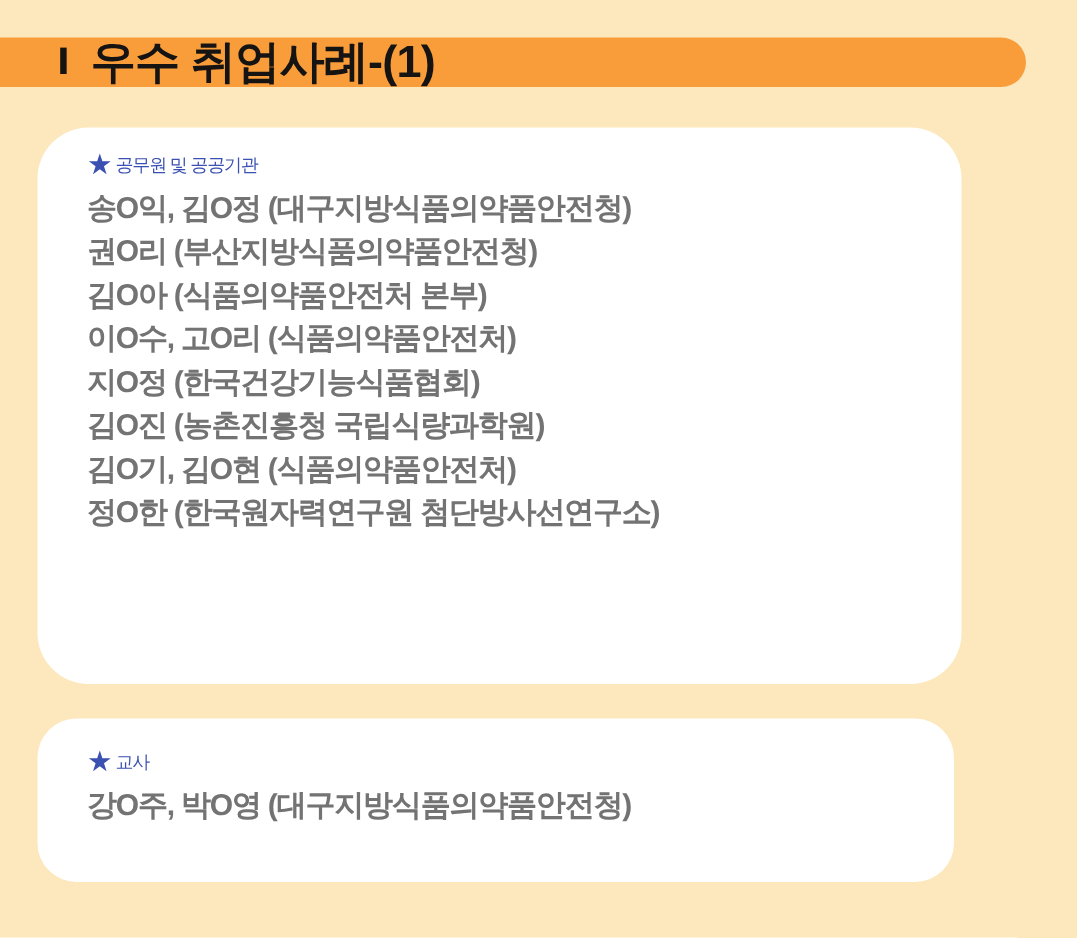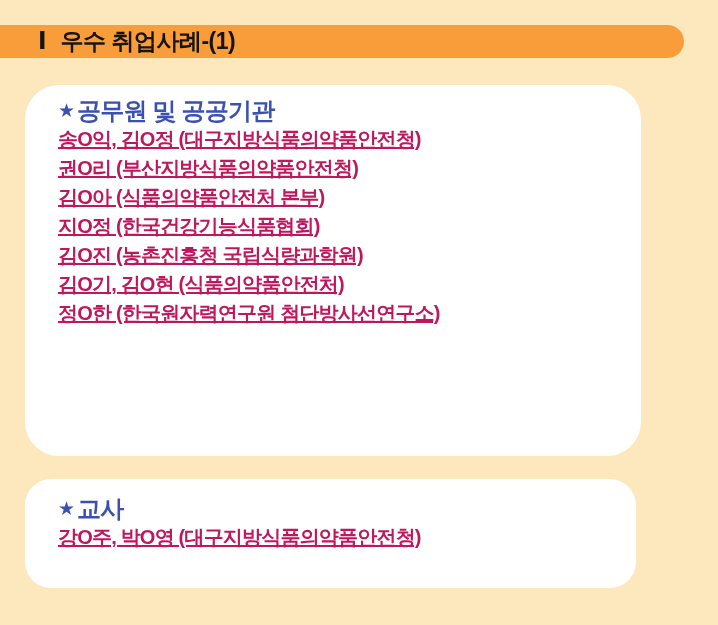--- a/index.html
+++ b/index.html
@@ -28,21 +28,21 @@
     padding-left: 38px;
   }
   .header-marker {
     font-size: 23px;
     font-weight: 900;
     color: #161413;
     margin-right: 14px;
     transform: scaleY(1.05);
   }
   .header-title {
-    font-size: 23px;
+    font-size: 30px;
     font-weight: 900;
     color: #161413;
     letter-spacing: -0.5px;
   }
   .card {
     position: absolute;
     left: 25px;
     background: #FFFFFF;
     padding-left: 33px;
   }
@@ -66,53 +66,53 @@
     height: 29px;
     color: #3B51B2;
   }
   .star-icon {
     font-size: 19px;
     font-weight: 700;
     margin-right: 2px;
     line-height: 1;
   }
   .section-title {
-    font-size: 24px;
-    font-weight: 700;
+    font-size: 12px;
+    font-weight: 400;
     letter-spacing: -0.8px;
   }
   .list-item {
     height: 29px;
     line-height: 29px;
     font-size: 20px;
     font-weight: 700;
-    color: #be185d;
+    color: #737373;
     letter-spacing: -0.8px;
     white-space: nowrap;
-    text-decoration: underline;
   }
 </style>
 </head>
 <body>
 
 <div class="page">
 
   <div class="header-bar">
     <span class="header-marker">Ⅰ</span>
     <span class="header-title">우수 취업사례-(1)</span>
   </div>
 
   <div class="card card-1">
     <div class="section-title-row">
       <span class="star-icon">★</span>
       <span class="section-title">공무원 및 공공기관</span>
     </div>
     <div class="list-item">송O익, 김O정 (대구지방식품의약품안전청)</div>
     <div class="list-item">권O리 (부산지방식품의약품안전청)</div>
     <div class="list-item">김O아 (식품의약품안전처 본부)</div>
+    <div class="list-item">이O수, 고O리 (식품의약품안전처)</div>
     <div class="list-item">지O정 (한국건강기능식품협회)</div>
     <div class="list-item">김O진 (농촌진흥청 국립식량과학원)</div>
     <div class="list-item">김O기, 김O현 (식품의약품안전처)</div>
     <div class="list-item">정O한 (한국원자력연구원 첨단방사선연구소)</div>
   </div>
 
   <div class="card card-2">
     <div class="section-title-row">
       <span class="star-icon">★</span>
       <span class="section-title">교사</span>

